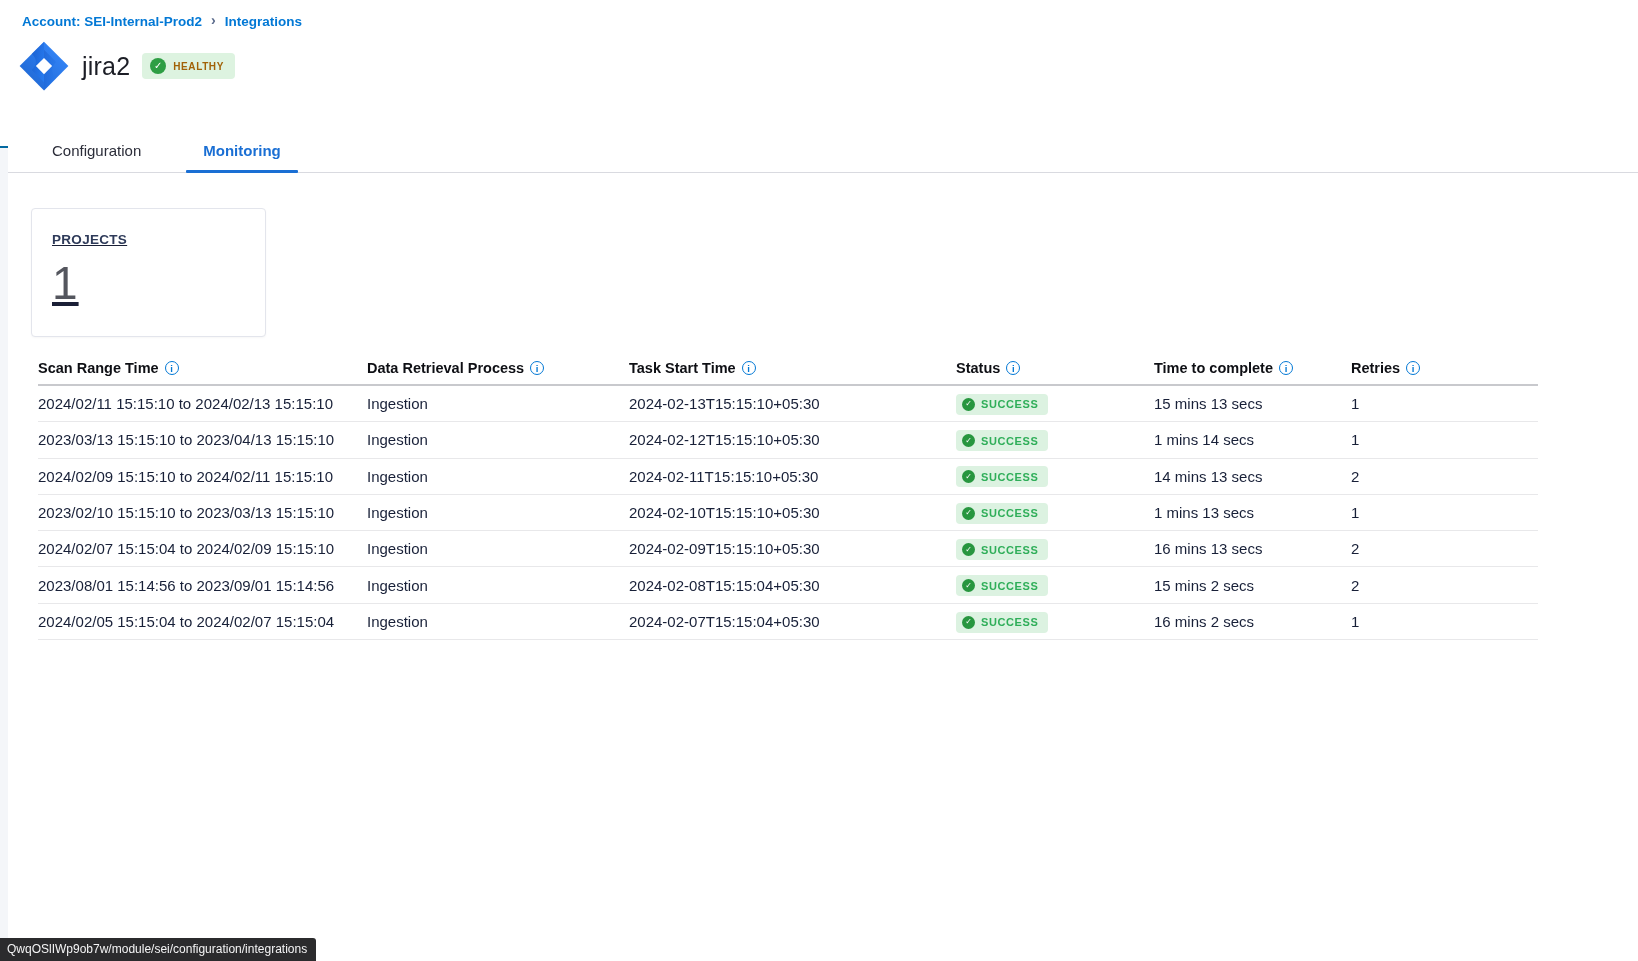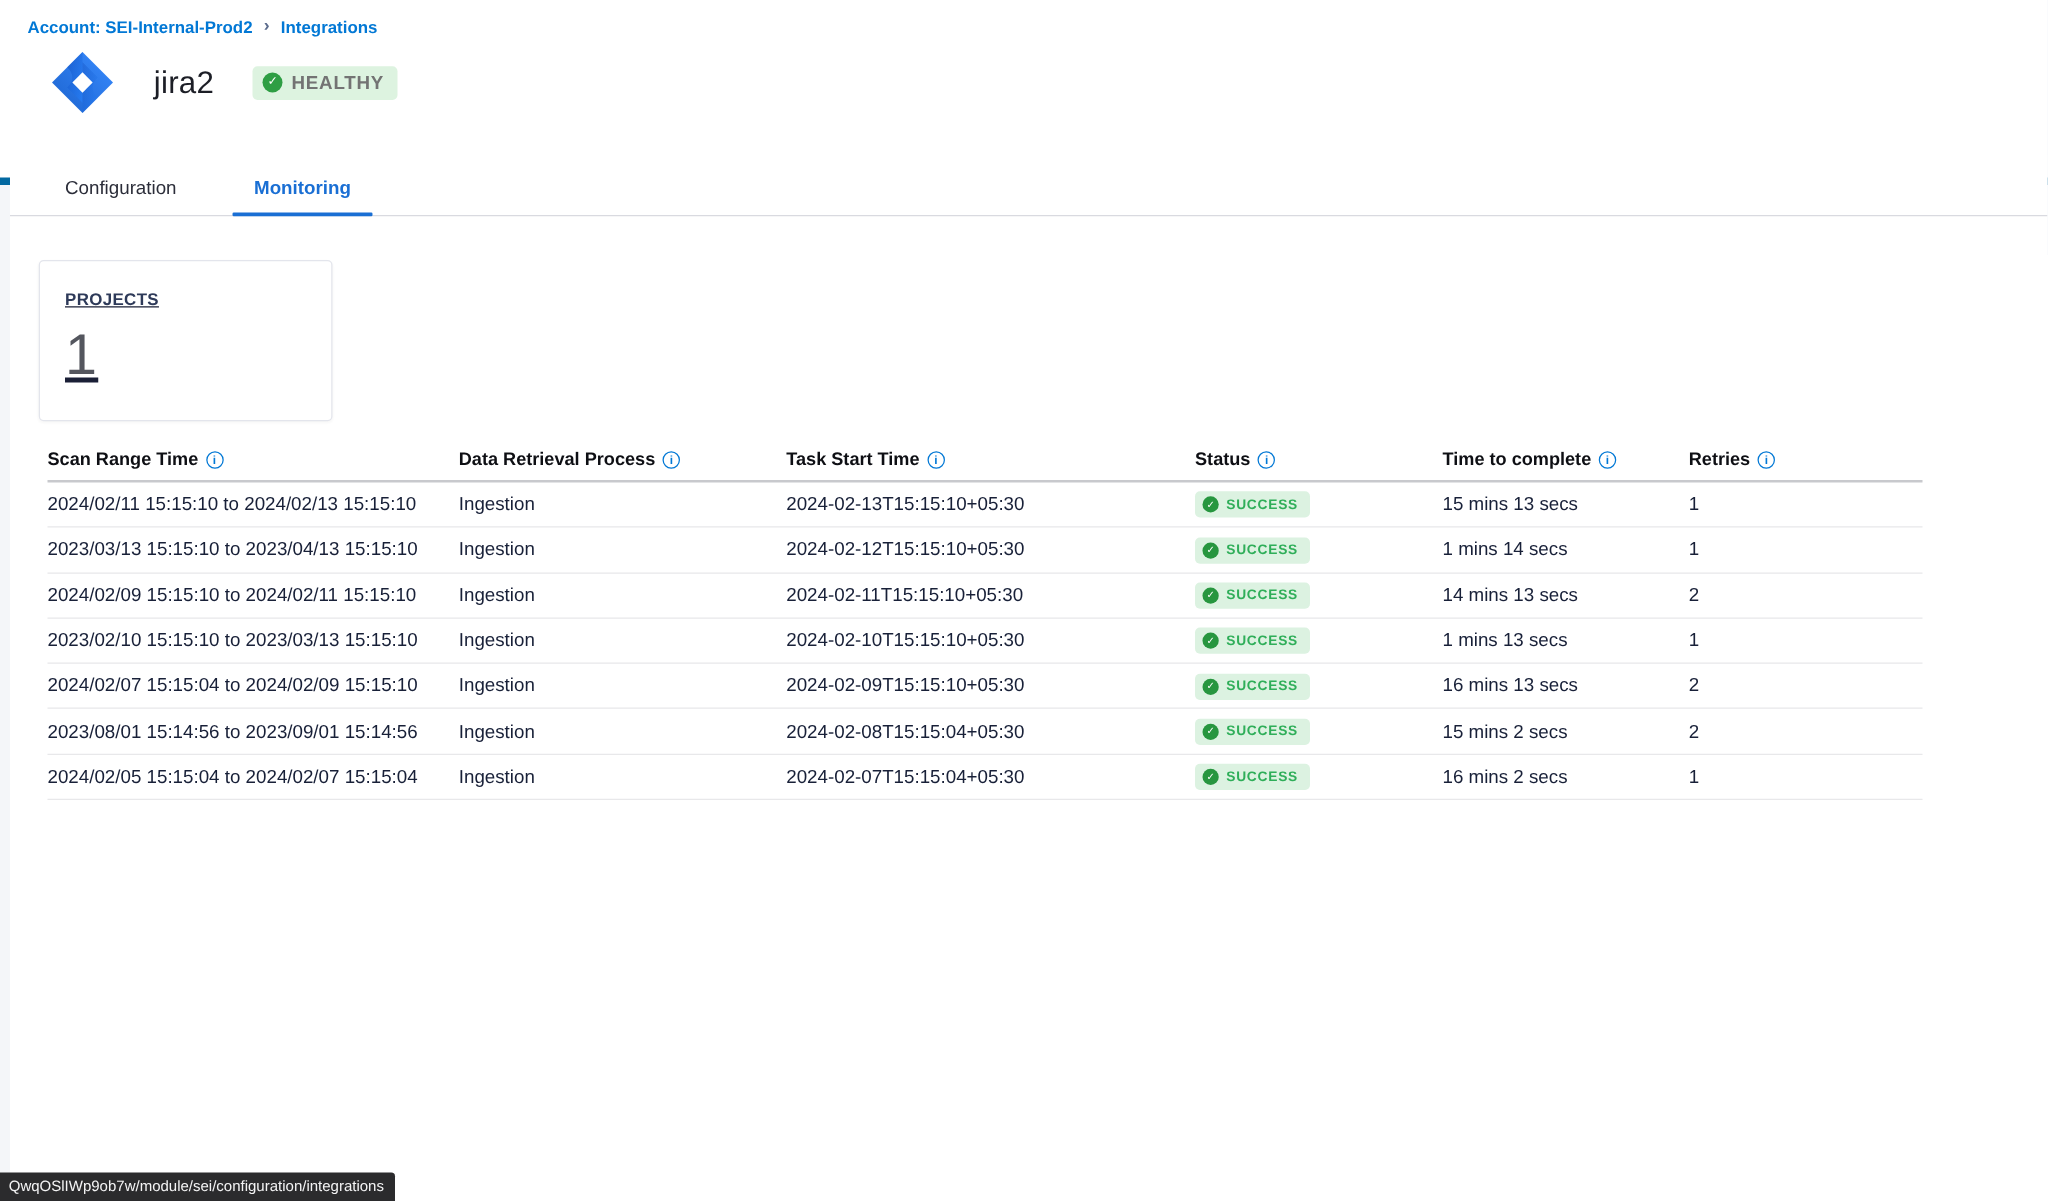--- a/index.html
+++ b/index.html
@@ -8,46 +8,46 @@
     font-family:"Liberation Sans","DejaVu Sans",sans-serif;
     background:#f4f6f9;
     position:relative;
     overflow:hidden;
     color:#1a1f36;
   }
 
   
   .top-band{
     position:absolute; left:0; top:0; width:1638px; height:148px;
-    background:#ffffff; border-bottom:6px solid #0369a1;
+    background:#ffffff; border-bottom:2px solid #0369a1;
   }
   .breadcrumb{
     position:absolute; left:22px; top:13px;
     display:flex; align-items:center; gap:9px;
     font-size:13.5px; font-weight:700; color:#0278d5;
   }
   .breadcrumb .crumb{ cursor:pointer; }
   .breadcrumb .sep{ color:#5b6b8c; font-size:14px; font-weight:700; transform:translateY(-1px); }
   .title-row{
-    position:absolute; left:40px; top:40px;
-    display:flex; align-items:center; gap:31px;
+    position:absolute; left:18px; top:40px;
+    display:flex; align-items:center; gap:12px;
   }
   .jira-logo{ width:52px; height:52px; display:block; }
   .integration-title{ font-size:25px; font-weight:500; color:#1c1e26; letter-spacing:.2px; }
   .health-badge{
     display:inline-flex; align-items:center; gap:7px;
     background:#ddf3e0; border-radius:4px; padding:5px 11px 5px 8px;
   }
   .health-badge .check-circle{
     width:16px;height:16px;border-radius:50%;background:#2e9e44;
     display:inline-flex;align-items:center;justify-content:center;
     color:#ffffff;font-size:10px;font-weight:700;line-height:1;
   }
   .health-badge .health-label{
-    font-size:15px;font-weight:800;color:#737373;letter-spacing:.6px;
+    font-size:10px;font-weight:800;color:#a16207;letter-spacing:.6px;
   }
 
   
   .panel{
     position:absolute; left:8px; top:124px; right:0; bottom:0;
     background:#ffffff;
   }
 
   
   .tabs{

